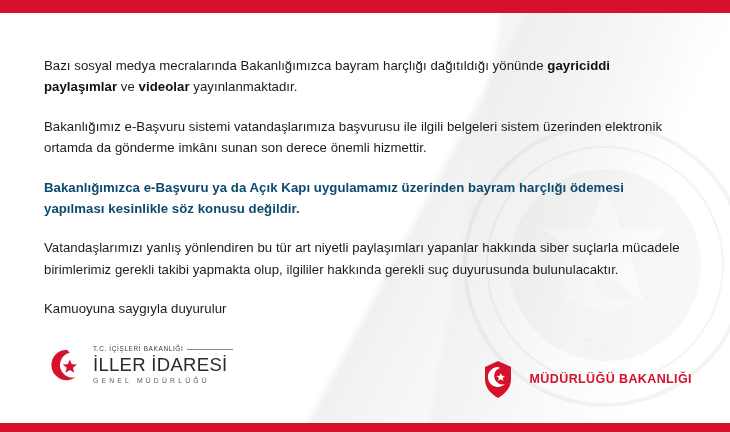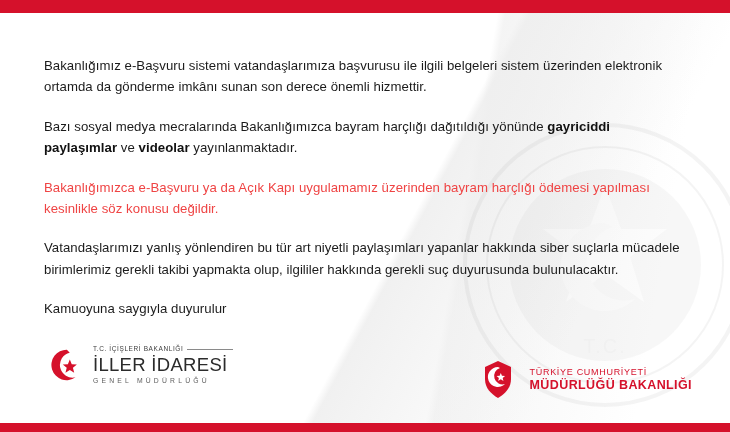--- a/index.html
+++ b/index.html
@@ -69,22 +69,22 @@
   }
 
   p {
     margin: 0 0 18px 0;
     font-size: 13.2px;
     line-height: 1.62;
     color: #1b1b1b;
     letter-spacing: 0.05px;
   }
   p.red {
-    color: #ef4444;
-    font-weight: normal;
+    color: #0c4a6e;
+    font-weight: bold;
   }
   p strong { font-weight: bold; color: #111; }
   p.closing { margin-bottom: 14px; }
 
   
   .logo-left {
     position: absolute;
     left: 46px;
     bottom: 48px;
     display: flex;
@@ -174,25 +174,25 @@
       <circle cx="150" cy="150" r="96" fill="#b9b9b9"></circle>
       <path d="M150 70 l16 44 h46 l-37 28 14 45 -39 -28 -39 28 14 -45 -37 -28 h46 z" fill="#e8e8e8"></path>
       <path d="M150 108 a44 44 0 1 0 30 76 a36 36 0 1 1 -22 -72 z" fill="#d5d5d5"></path>
       <text x="150" y="238" font-family="Liberation Sans, sans-serif" font-size="20" fill="#8f8f8f" text-anchor="middle" letter-spacing="2">T.C.</text>
     </svg>
   </div>
 
   <div class="content">
 
     <p>
+      <span>Bazı sosyal medya mecralarında Bakanlığımızca bayram harçlığı dağıtıldığı yönünde </span><strong>gayriciddi paylaşımlar</strong><span> ve </span><strong>videolar</strong><span> yayınlanmaktadır.</span>
+    </p>
+
+    <p>
       <span>Bakanlığımız e-Başvuru sistemi vatandaşlarımıza başvurusu ile ilgili belgeleri sistem üzerinden elektronik ortamda da gönderme imkânı sunan son derece önemli hizmettir.</span>
-    </p>
-
-    <p>
-      <span>Bazı sosyal medya mecralarında Bakanlığımızca bayram harçlığı dağıtıldığı yönünde </span><strong>gayriciddi paylaşımlar</strong><span> ve </span><strong>videolar</strong><span> yayınlanmaktadır.</span>
     </p>
 
     <p class="red">
       <span>Bakanlığımızca e-Başvuru ya da Açık Kapı uygulamamız üzerinden bayram harçlığı ödemesi yapılması kesinlikle söz konusu değildir.</span>
     </p>
 
     <p>
       <span>Vatandaşlarımızı yanlış yönlendiren bu tür art niyetli paylaşımları yapanlar hakkında siber suçlarla mücadele birimlerimiz gerekli takibi yapmakta olup, ilgililer hakkında gerekli suç duyurusunda bulunulacaktır.</span>
     </p>
 
@@ -221,18 +221,17 @@
 
   <div class="logo-right">
     <div class="ministry-mark">
       <svg viewBox="0 0 44 44" xmlns="http://www.w3.org/2000/svg">
         <path d="M22 3 L35 9 v12 c0 9 -6 15 -13 19 c-7 -4 -13 -10 -13 -19 V9 z" fill="#d5112b"></path>
         <path d="M22 9 a10 10 0 1 0 7 17 a8 8 0 1 1 -5 -16 z" fill="#ffffff"></path>
         <path d="M30 13 l1.6 4 4.3 .2 -3.3 2.8 1.1 4.2 -3.7 -2.3 -3.7 2.3 1.1 -4.2 -3.3 -2.8 4.3 -.2 z" fill="#ffffff" transform="translate(-4,2) scale(0.72) translate(10,5)"></path>
       </svg>
     </div>
     <div class="ministry-text">
-      <div class="mt-1">TÜRKİYE CUMHURİYETİ</div>
       <div class="mt-2">MÜDÜRLÜĞÜ BAKANLIĞI</div>
     </div>
   </div>
 
 </div>
 
 </body></html>

